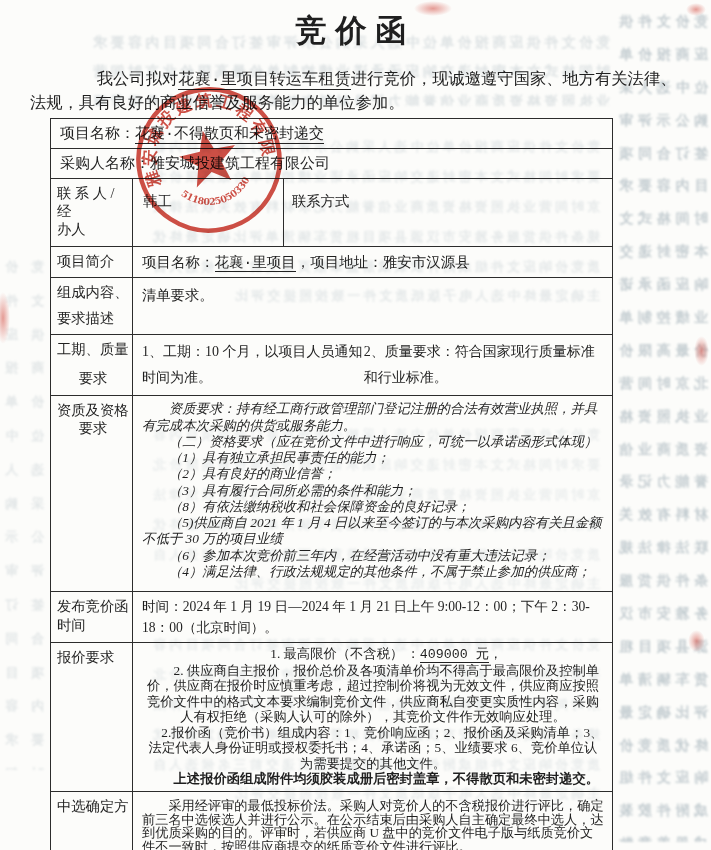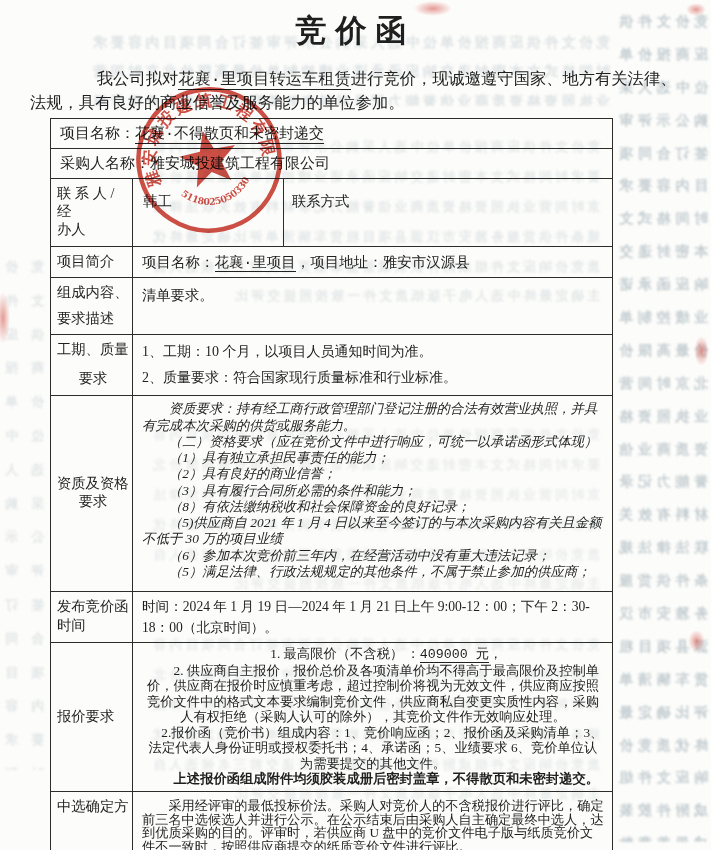--- a/index.html
+++ b/index.html
@@ -48,32 +48,32 @@
   .tr{display:flex; border-bottom:1.6px solid #2c2c2c; box-sizing:border-box;}
   .tr:last-child{border-bottom:none;}
   .cell{box-sizing:border-box; border-right:1.6px solid #2c2c2c;}
   .cell:last-child{border-right:none;}
   .full{width:100%; padding:5px 8px 4px 9px; font-size:15px;}
   .lblcell{
     flex:0 0 82px; width:82px; display:flex; flex-direction:column;
     padding:6px 3px 7px 6px; font-size:14.3px; line-height:1.25;
   }
   .lblcell.spread{justify-content:space-between;}
-  .lblcell.vcenter{justify-content:center;}
+  .lblcell.vcenter{}
   .lline{display:block;}
   .lline.lc{text-align:center;}
   .content{flex:1 1 auto; padding:4px 8px 4px 9px; font-size:14.3px;}
   .r1{min-height:30px;} .r2{min-height:30px;}
   .r3{min-height:60px;}
   .r3 .c-name  {flex:0 0 151px; padding:13px 4px 4px 10px; font-size:14.5px;}
   .r3 .c-method{flex:0 0 99px;  padding:13px 4px 4px 8px;  font-size:14.3px;}
   .r3 .c-phone {flex:1 1 auto;  padding:13px 4px 4px 13px; font-size:15px;}
   .r4{min-height:30px;} .r4 .content{padding-top:6px; font-size:14.5px;}
   .r5{min-height:57px;} .r5 .content{padding-top:8px;}
-  .r6{min-height:56px;} .r6 .content{display:flex; flex-direction:column; justify-content:center; line-height:1.85; font-size:14px;}
+  .r6{min-height:56px;} .r6 .content{display:flex; justify-content:center; line-height:1.85; font-size:14px;}
   .r7{min-height:196px;}
   .r7 .content{padding-top:5px;}
   .r7 .content p{margin:0; text-indent:2em; font-size:13.4px; line-height:1.215;font-style:italic;}
   .r8{min-height:45px;} .r8 .content{font-size:13.6px; line-height:1.5; padding-top:5px;}
   .r9{min-height:143px;}
   .r9 .content{padding-top:3px;text-align:center;}
   .r9 .content p{margin:0; text-indent:2em; font-size:13.3px; line-height:1.17;}
   .r9 .content p.tight{text-indent:1.4em;}
   .r9 .content p.strong{font-weight:bold;}
   .r10{min-height:67px;}
@@ -158,21 +158,21 @@
       </div>
       <div class="cell content">
         <p>资质要求：持有经工商行政管理部门登记注册的合法有效营业执照，并具有完成本次采购的供货或服务能力。</p>
         <p>（二）资格要求（应在竞价文件中进行响应，可统一以承诺函形式体现）</p>
         <p>（1）具有独立承担民事责任的能力；</p>
         <p>（2）具有良好的商业信誉；</p>
         <p>（3）具有履行合同所必需的条件和能力；</p>
         <p>（8）有依法缴纳税收和社会保障资金的良好记录；</p>
         <p>（5)供应商自 2021 年 1 月 4 日以来至今签订的与本次采购内容有关且金额不低于 30 万的项目业绩</p>
         <p>（6）参加本次竞价前三年内，在经营活动中没有重大违法记录；</p>
-        <p>（5）满足法律、行政法规规定的其他条件，不属于禁止参加的供应商；</p>
+        <p>（4）满足法律、行政法规规定的其他条件，不属于禁止参加的供应商；</p>
       </div>
     </div>
 
     <div class="tr r8">
       <div class="cell lblcell spread">
         <span class="lline">发布竞价函</span>
         <span class="lline">时间</span>
       </div>
       <div class="cell content">时间：2024 年 1 月 19 日—2024 年 1 月 21 日上午 9:00-12：00；下午 2：30-18：00（北京时间）。</div>
     </div>

